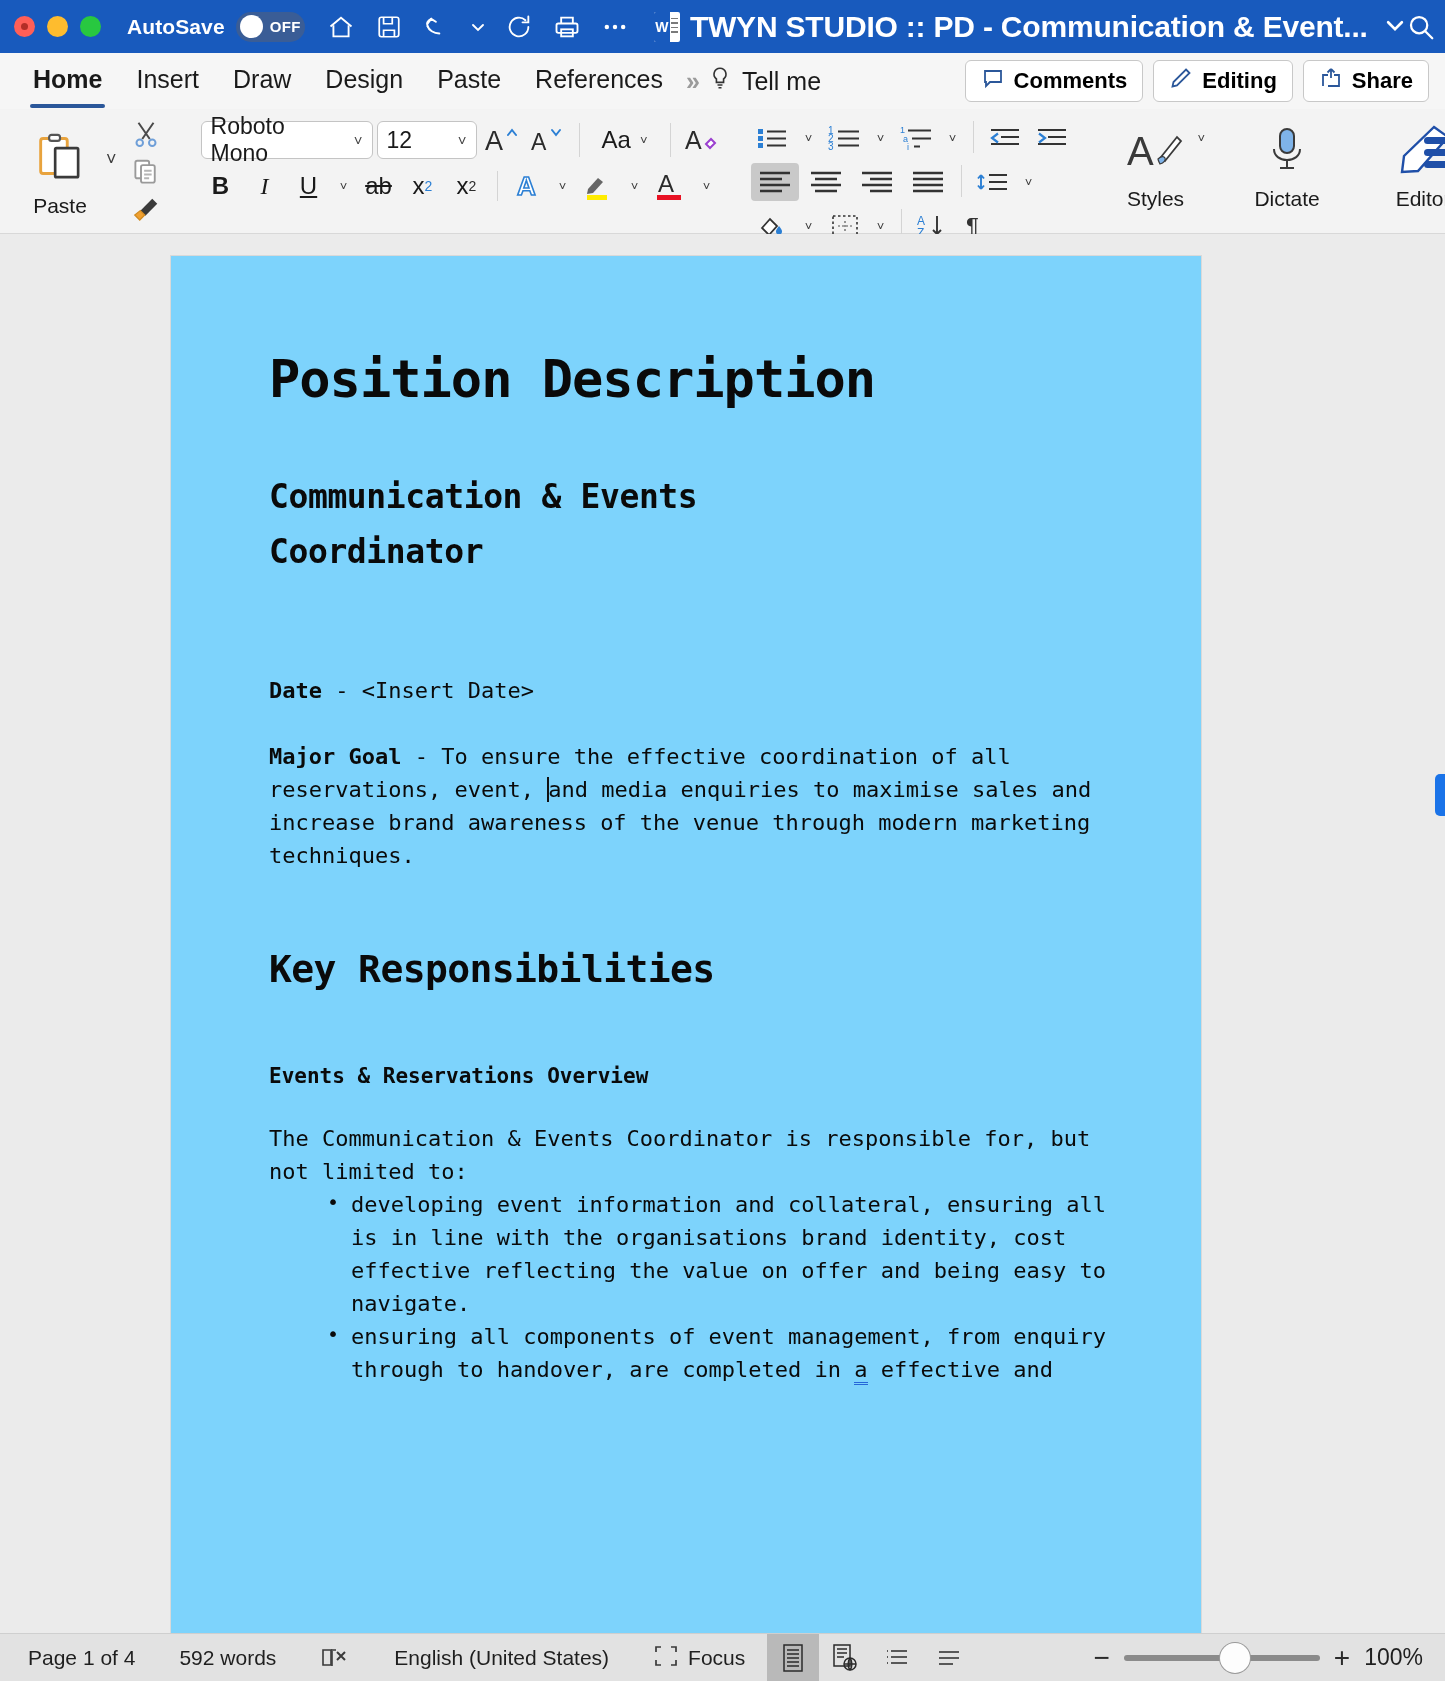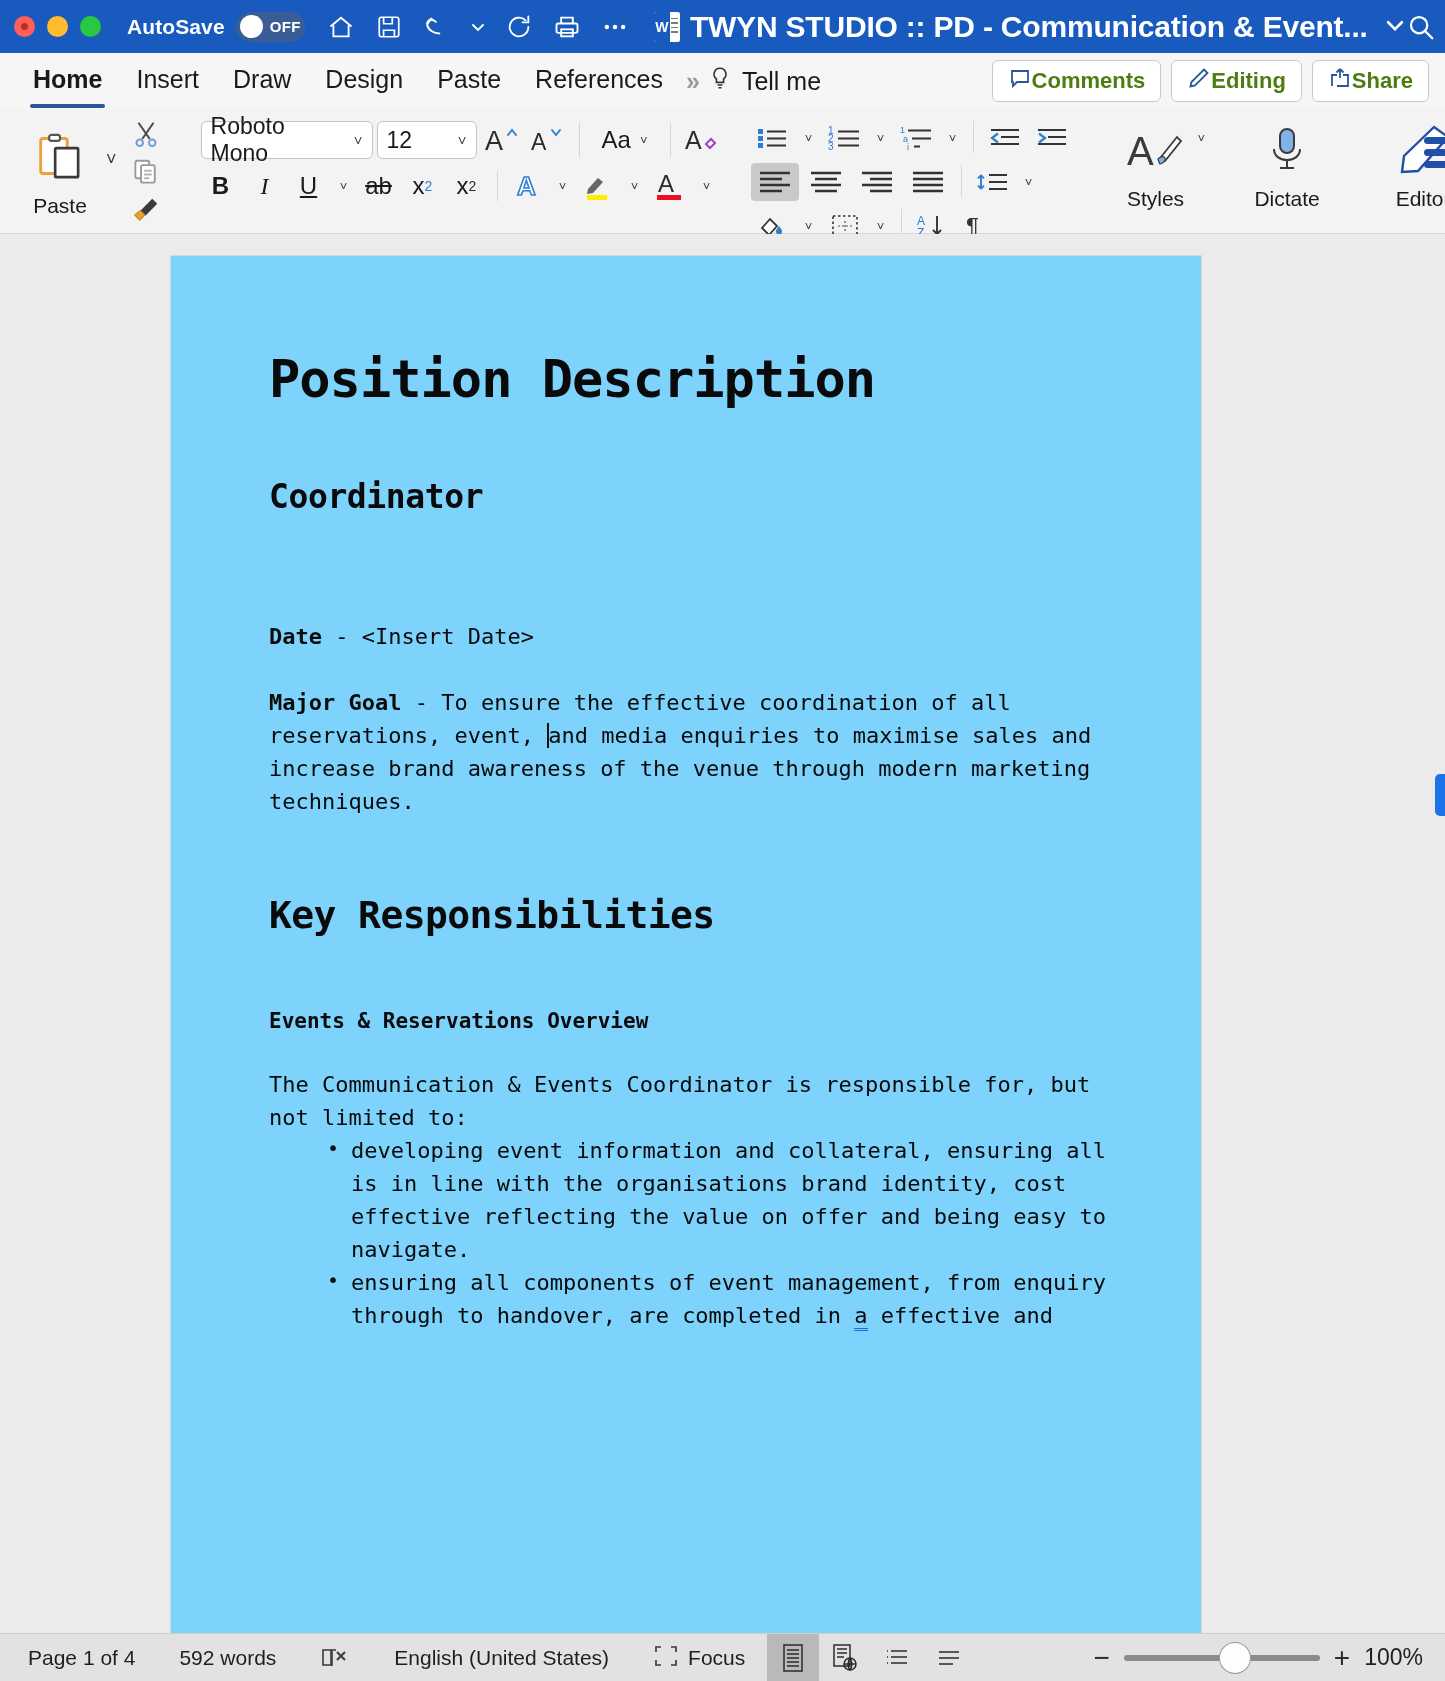--- a/index.html
+++ b/index.html
@@ -71,22 +71,22 @@
   .rtab.active { font-weight: 700; }
   .rtab.active:after {
     content:""; position:absolute; left:14px; right:14px; bottom:-4px;
     height: 4px; background: #2b579a; border-radius:2px;
   }
   .chev-more { color:#9b9b9b; font-size: 25px; font-weight:700; margin: 0 10px 0 6px; letter-spacing:-3px;}
   .tellme { display:flex; align-items:center; gap:9px; font-size: 25px; color:#1a1a1a; }
   .tabs-right { margin-left:auto; display:flex; align-items:center; gap: 10px; padding-right: 0px;}
   .pillbtn {
     height: 42px; border: 1px solid #c8c8c8; border-radius: 6px; background:#fff;
-    display:flex; align-items:center; padding: 0 15px;
-    font-size: 22px; color:#4d7c0f; font-weight:700; white-space:nowrap;
+    display:flex; align-items:center; gap: 9px; padding: 0 15px;
+    font-size: 22px; color:#000000; font-weight:700; white-space:nowrap;
   }
 
   
   .ribbon {
     height: 125px; background: #f3f3f3;
     border-bottom: 1px solid #d8d8d8;
     display: flex; align-items: stretch; padding: 4px 6px 0 6px;
     position: relative;
   }
   .rgroup { display:flex; align-items:flex-start; padding: 0 8px; position:relative;}
@@ -634,20 +634,21 @@
     </div>
   </div>
 </div>
 
 <div class="docarea">
   <div class="blue-pill"></div>
   <div class="page">
     <div class="pagebody">
       <div class="doc-h1">Position Description</div>
       <div style="height:62px"></div>
+      <div class="doc-h2">Communication &amp; Events</div>
       <div class="doc-h2">Coordinator</div>
       <div style="height:62px"></div>
 
       <div style="height:33px"></div>
       <p class="doc-p">
         <b>Date</b><span> - </span><span>&lt;Insert Date&gt;</span>
       </p>
       <div style="height:33px"></div>
       <p class="doc-p">
         <b>Major Goal</b><span> - </span><span>To ensure the effective coordination of all reservations, event, </span><span class="caret-bar"></span><span>and media enquiries to maximise sales and increase brand awareness of the venue through modern marketing techniques.</span>

